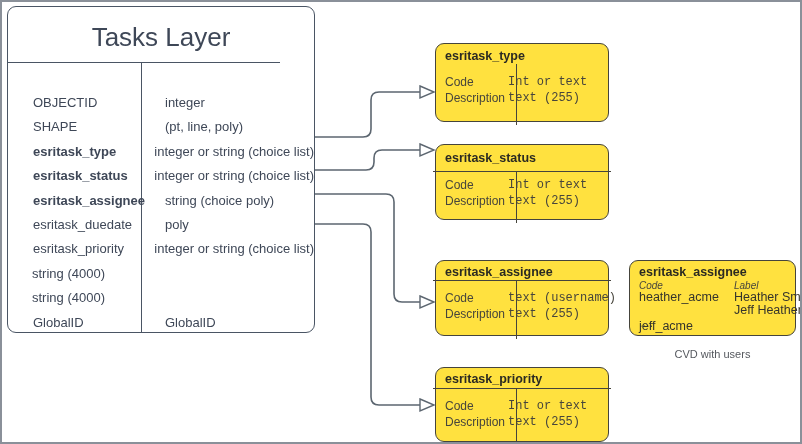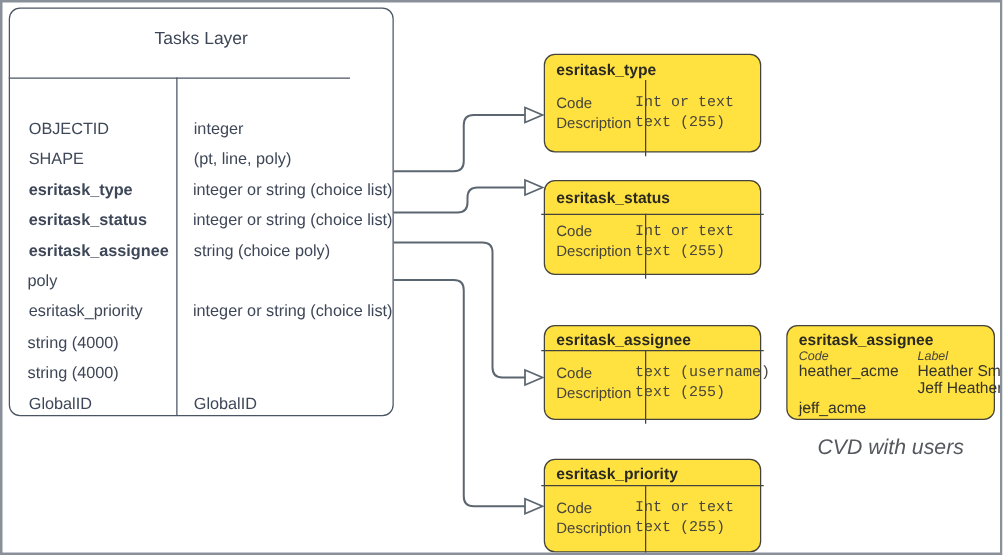--- a/index.html
+++ b/index.html
@@ -5,24 +5,24 @@
   html,body{margin:0;padding:0;background:#fff;}
   body{font-family:"Liberation Sans", sans-serif;}
   .stage{position:relative;width:802px;height:444px;box-sizing:border-box;
          border:2px solid #8A9099;background:#ffffff;overflow:hidden;}
   .stage svg.connectors{position:absolute;left:0;top:0;}
 
   
   .main-box{position:absolute;left:5px;top:4px;width:308px;height:327px;box-sizing:border-box;
             background:#fff;border:1.6px solid #4A5564;border-radius:9px;color:#3E4757;}
   .main-title{position:absolute;left:0;right:0;top:15px;text-align:center;
-              font-size:14px;color:#3E4757;}
+              font-size:26px;color:#3E4757;}
   .main-title-line{position:absolute;left:-1px;top:55px;width:273px;border-top:1.6px solid #4A5564;}
   .main-col-line{position:absolute;left:133px;top:55px;bottom:0;border-left:1.4px solid #4A5564;}
-  .rows{position:absolute;left:6px;right:0;top:84px;}
+  .rows{position:absolute;left:16px;right:0;top:84px;}
   .row{display:flex;height:24.4px;line-height:24.4px;font-size:13px;white-space:nowrap;}
   .row .cell-f{width:133px;padding-left:9px;box-sizing:border-box;}
   .row .cell-t{padding-left:8px;}
   .row.bold .cell-f{font-weight:bold;}
 
   
   .domain-box{position:absolute;width:174px;box-sizing:border-box;background:#FFE13F;
               border:1.6px solid #45443C;border-radius:9px;color:#47453C;}
   .db-title{position:absolute;left:9px;right:4px;font-size:12.5px;font-weight:bold;color:#2B2A22;white-space:nowrap;}
   .db-titleline{position:absolute;left:-3px;right:-3px;border-top:1.3px solid #45443C;}
@@ -33,21 +33,21 @@
 
   
   .cvd-box{position:absolute;left:627px;top:258px;width:167px;height:76px;box-sizing:border-box;
            background:#FFE13F;border:1.6px solid #45443C;border-radius:9px;color:#35342C;}
   .cvd-title{position:absolute;left:9px;top:4px;font-size:12.5px;font-weight:bold;color:#2B2A22;}
   .cvd-head{position:absolute;top:19px;font-size:10px;font-style:italic;color:#47453C;}
   .cvd-row{position:absolute;font-size:12.5px;line-height:13px;white-space:nowrap;}
   .cvd-c1{left:9px;}
   .cvd-c2{left:94px;margin-left:10px;}
   .cvd-caption{position:absolute;left:627px;top:346px;width:167px;text-align:center;
-               font-size:17px;font-style:italic;color:#55585E;}
+               font-size:11px;color:#55585E;}
 
   .conn-path{fill:none;stroke:#5C6670;stroke-width:1.6;}
   .conn-arrow{fill:#ffffff;stroke:#5C6670;stroke-width:1.4;}
 </style>
 </head>
 <body>
 
 <div class="stage">
 
   <svg class="connectors" width="802" height="444">
@@ -80,20 +80,21 @@
         </div>
       <div class="row bold">
           <span class="cell-f">esritask_status</span>
           <span class="cell-t">integer or string (choice list)</span>
         </div>
       <div class="row bold">
           <span class="cell-f">esritask_assignee</span>
           <span class="cell-t">string (choice poly)</span>
         </div>
       <div class="row">
+          <span class="cell-f">esritask_duedate</span>
           <span class="cell-t">poly</span>
         </div>
       <div class="row">
           <span class="cell-f">esritask_priority</span>
           <span class="cell-t">integer or string (choice list)</span>
         </div>
       <div class="row">
           <span class="cell-t">string (4000)</span>
         </div>
       <div class="row">

